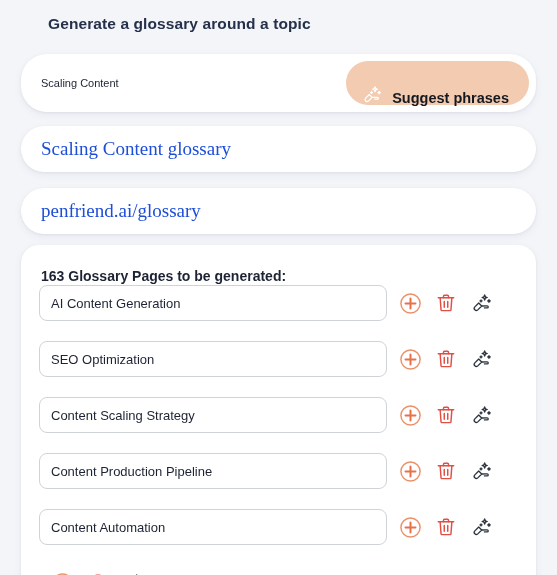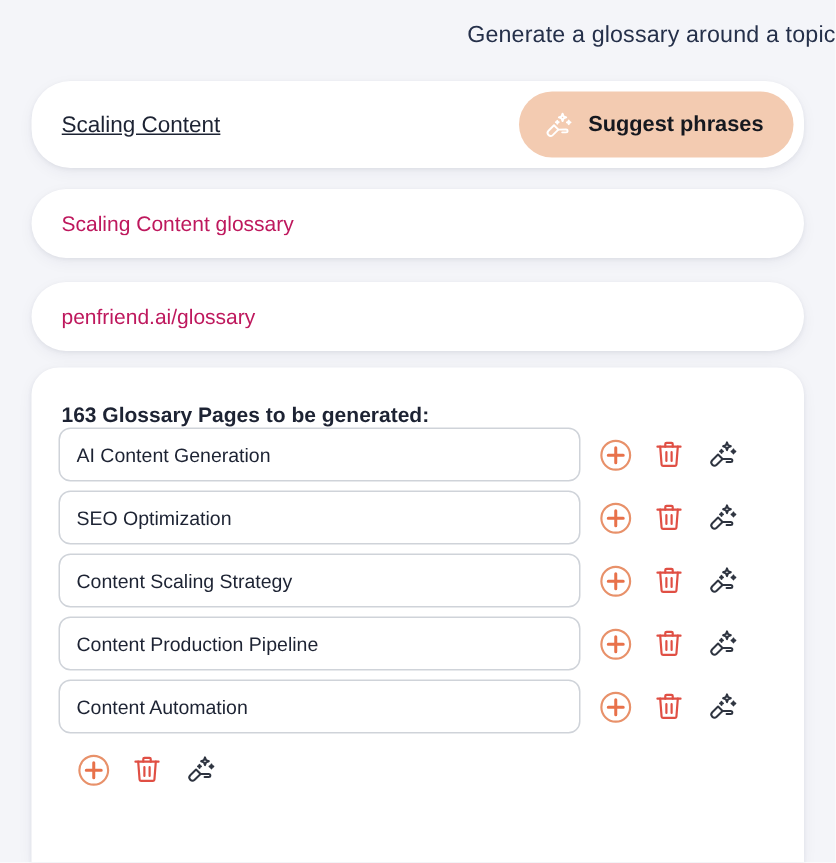--- a/index.html
+++ b/index.html
@@ -17,27 +17,28 @@
   }
 
   .page {
     width: 557px;
     height: 575px;
     position: relative;
   }
 
   
   .page-title {
-    text-align: right;
+    text-align: left;
     font-size: 15.5px;
-    font-weight: 400;
+    font-weight: 700;
     color: #25304a;
     letter-spacing: 0.1px;
     padding-top: 14px;
     line-height: 20px;
+    padding-left: 48px;
   }
 
   
   .field-card {
     position: absolute;
     left: 21px;
     width: 515px;
     background: #ffffff;
     border-radius: 26px;
     box-shadow: 0 1px 3px rgba(35, 45, 75, 0.07),
@@ -51,30 +52,29 @@
     display: flex;
     align-items: center;
   }
 
   .topic-input {
     flex: 1;
     border: none;
     outline: none;
     background: transparent;
     font-family: "Liberation Sans", sans-serif;
-    font-size: 15px;
+    font-size: 11px;
     color: #1d2333;
     padding: 0 10px 0 20px;
     height: 100%;
-    text-decoration: underline;
   }
 
   .suggest-btn {
     display: flex;
-    align-items: center;
+    align-items: flex-end;
     gap: 9px;
     background: #f3cbb1;
     border: none;
     border-radius: 24px;
     height: 44px;
     padding: 0 20px 0 16px;
     margin-right: 7px;
     cursor: pointer;
     font-family: "Liberation Sans", sans-serif;
     font-size: 14.5px;
@@ -89,23 +89,23 @@
   
   #title-row  { top: 126px; height: 46px; }
   #slug-row   { top: 188px; height: 46px; }
 
   .plain-input {
     width: 100%;
     height: 100%;
     border: none;
     outline: none;
     background: transparent;
-    font-family: Liberation Sans, sans-serif;
-    font-size: 14px;
-    color: #be185d;
+    font-family: Liberation Serif, serif;
+    font-size: 19px;
+    color: #1d4ed8;
     padding: 0 20px;
     border-radius: 26px;
   }
 
   
   #list-panel {
     position: absolute;
     left: 21px;
     top: 245px;
     width: 515px;
@@ -122,21 +122,21 @@
     font-size: 14px;
     font-weight: 700;
     color: #1d2333;
     padding-left: 2px;
     line-height: 18px;
   }
 
   .glossary-row {
     display: flex;
     align-items: center;
-    margin-bottom: 6px;
+    margin-bottom: 20px;
   }
 
   .row-input {
     width: 348px;
     height: 36px;
     border: 1px solid #cfd3d9;
     border-radius: 8px;
     background: #ffffff;
     outline: none;
     font-family: "Liberation Sans", sans-serif;

